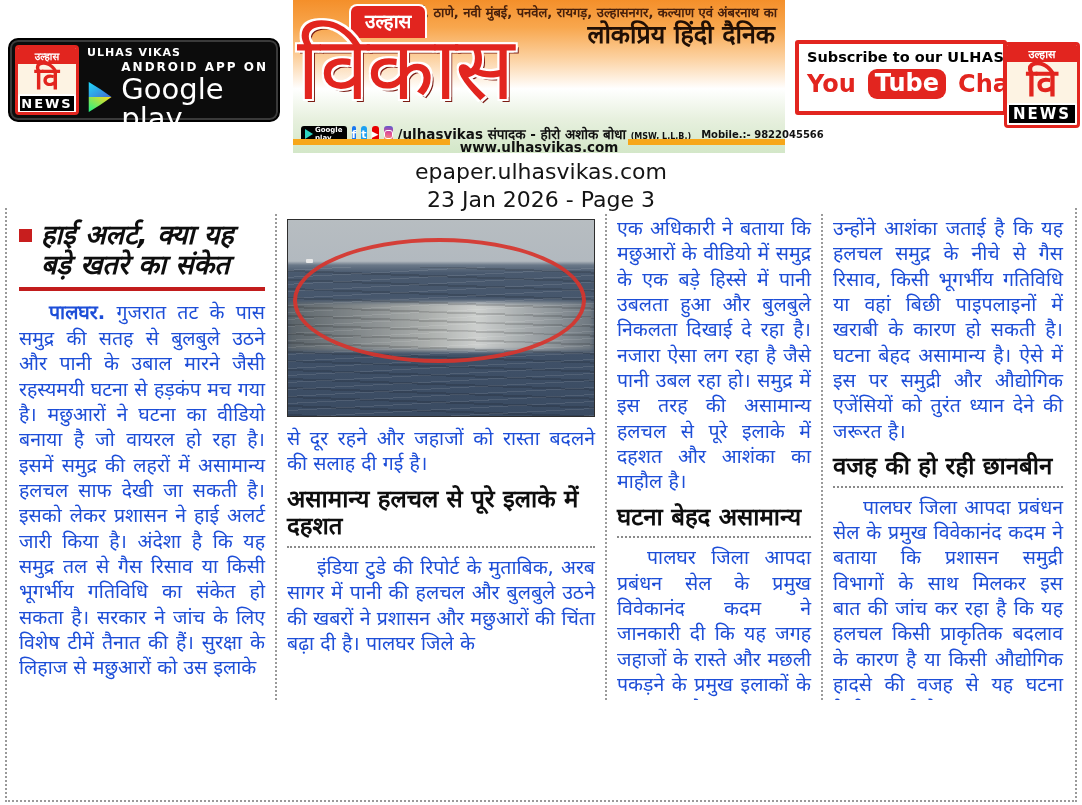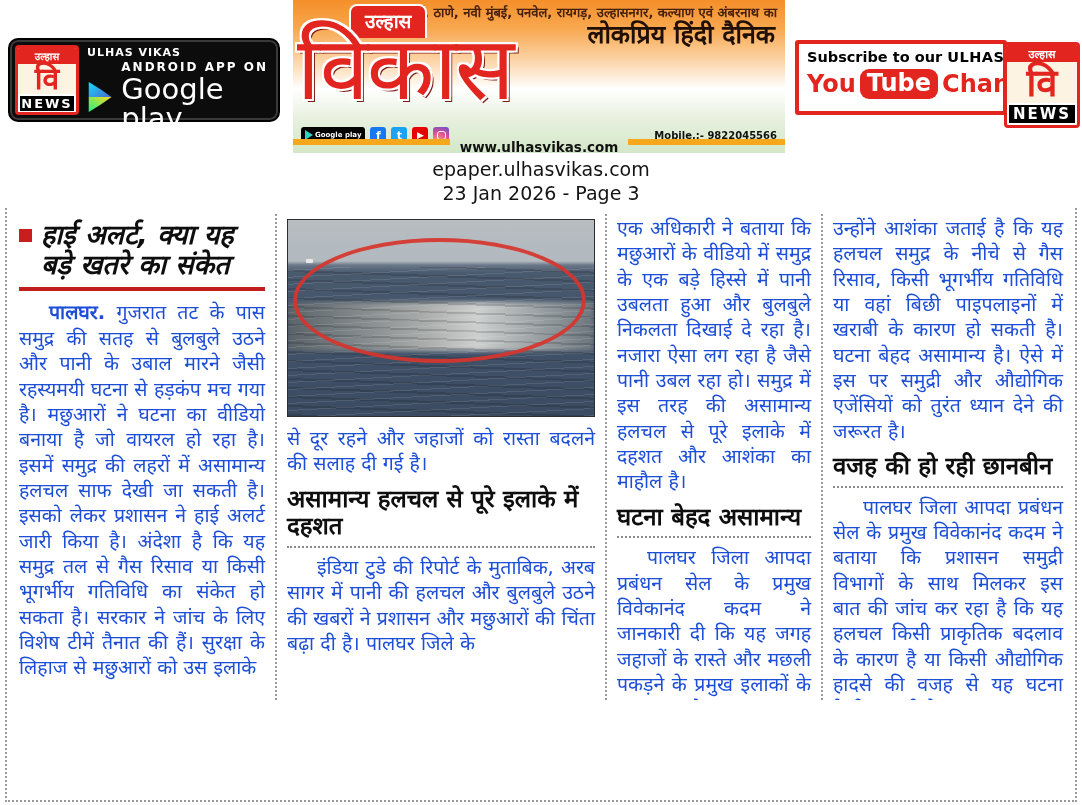--- a/index.html
+++ b/index.html
@@ -51,34 +51,34 @@
   .ulhas-vikas-sm { font-size:11px; font-weight:800; letter-spacing:1px; }
   .gp-row { display:flex; align-items:center; gap:8px; margin-top:1px; }
   .gp-text .android { font-size:12px; font-weight:800; letter-spacing:2px; }
   .gp-text .gplay { font-size:29px; font-weight:400; line-height:1; margin-top:1px; }
   .install { font-size:12px; font-weight:800; margin:1px 0 0 44px; }
 
   .subscribe-badge { position:absolute; left:795px; top:40px; width:212px; height:75px; background:#fff;
     border:4px solid #e2251f; border-radius:3px; padding:5px 6px 4px 8px; }
   .sub-line1 { font-size:14.5px; color:#000; white-space:nowrap; }
   .sub-line1 .n { font-weight:700; } .sub-line1 .b { font-weight:900; letter-spacing:.5px; }
-  .yt-row { display:flex; align-items:center; gap:4px; margin-top:4px; }
+  .yt-row { display:flex; align-items:center; gap:12px; margin-top:4px; }
   .yt-you { color:#e2251f; font-size:24px; font-weight:900; }
   .yt-tube { background:#e2251f; color:#fff; font-size:24px; font-weight:900; border-radius:9px; padding:0 7px 2px; }
   .yt-channel { color:#e2251f; font-size:24px; font-weight:900; }
 
   .right-logo { position:absolute; left:1004px; top:42px; width:76px; height:86px; }
   .right-logo .uv-logo { width:100%; height:100%; }
   .right-logo .uv-logo-top { font-size:11px; }
   .right-logo .uv-logo-mid { font-size:38px; }
   .right-logo .uv-logo-news { font-size:15px; }
 
   
   .meta-block { position:absolute; top:158px; left:0; width:1082px; text-align:center; }
-  .meta-block div { font-size:19px; color:#141414; line-height:1.25; }
+  .meta-block div { font-size:22px; color:#141414; line-height:1.25; }
 
   
   .article { position:absolute; top:208px; left:5px; width:1072px; height:594px;
     border-left:2px dotted #9a9a9a; border-right:2px dotted #9a9a9a; border-bottom:2px dotted #9a9a9a; padding:0 2px; }
   .headline { font-size:65px; font-weight:800; color:#161616; letter-spacing:-1px; line-height:1.4;
     padding:2px 14px 0; white-space:nowrap; }
   .cols { display:flex; align-items:stretch; margin-top:6px; height:486px; overflow:hidden; }
   .col { padding:2px 10px 6px; }
   .col + .col { border-left:2px dotted #9a9a9a; }
   .col1 { flex:0 0 266px; } .col2 { flex:0 0 330px; } .col3 { flex:0 0 216px; } .col4 { flex:1; }
@@ -124,20 +124,24 @@
         <span class="gplay-mini">
           <span class="tri"></span>
           <span>Google play</span>
         </span>
         <span class="soc fb">f</span>
         <span class="soc tw">t</span>
         <span class="soc yt">▶</span>
         <span class="soc ig">
             <span></span>
           </span>
+        <span class="handle-line">
+          <span>/ulhasvikas संपादक - हीरो अशोक बोधा</span>
+          <span class="degrees">(MSW, L.L.B.)</span>
+        </span>
         <span class="mast-spacer"></span>
         <span class="mobile-line">Mobile.:- 9822045566</span>
       </div>
 
       <div class="site-rule">
         <span class="bar"></span>
         <span class="site">www.ulhasvikas.com</span>
         <span class="bar"></span>
       </div>
     </div>

